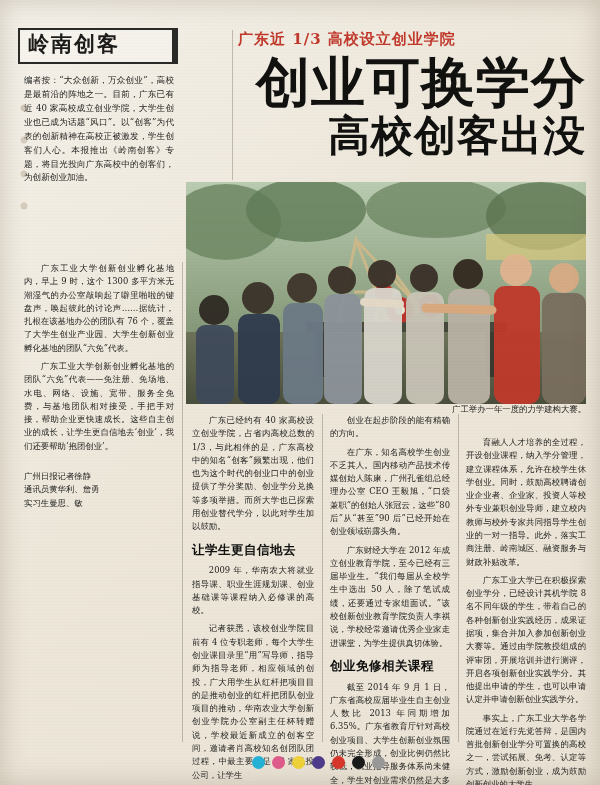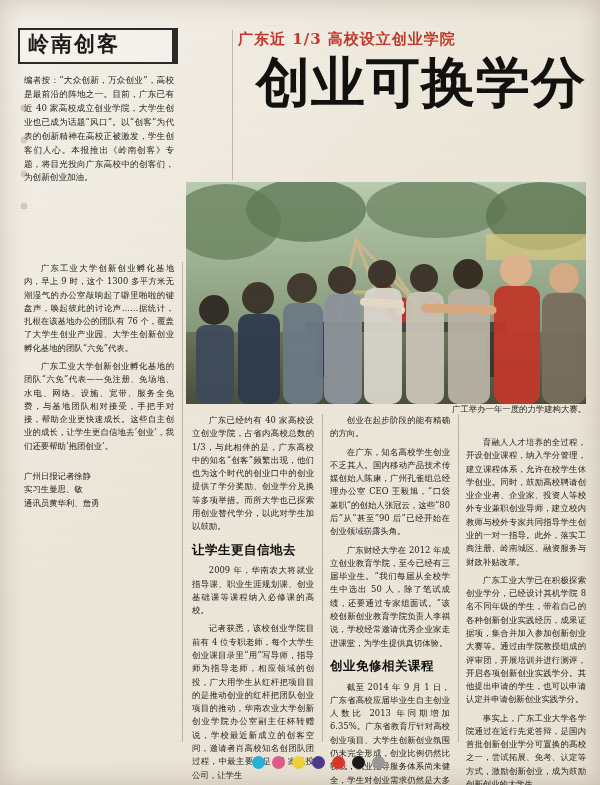--- a/index.html
+++ b/index.html
@@ -186,20 +186,21 @@
 
 <div class="page">
 
   <div class="masthead">
     <span class="masthead-title">岭南创客</span>
   </div>
 
   <div class="kicker" style="color: rgb(192, 57, 43);">广东近 1/3 高校设立创业学院</div>
   <div class="headline">
     <span class="l1">创业可换学分</span>
+    <span class="l2">高校创客出没</span>
   </div>
 
   <div class="lede-box">
     <div class="ornament"></div>
     <div>编者按：“大众创新，万众创业”，高校是最前沿的阵地之一。目前，广东已有近 40 家高校成立创业学院，大学生创业也已成为话题“风口”。以“创客”为代表的创新精神在高校正被激发，学生创客们人心。本报推出《岭南创客》专题，将目光投向广东高校中的创客们，为创新创业加油。</div>
   </div>
 
   <div class="photo">
     <svg width="400" height="222" viewBox="0 0 400 222" xmlns="http://www.w3.org/2000/svg">
       <defs>
@@ -272,22 +273,22 @@
   <div class="vrule" style="left:182px; top:262px; height:480px;"></div>
   <div class="vrule" style="left:322px; top:414px; height:328px;"></div>
   <div class="vrule" style="left:458px; top:414px; height:328px;"></div>
   <div class="vrule" style="left:232px; top:30px; height:150px;"></div>
 
   <div class="col" id="col1">
     <p>广东工业大学创新创业孵化基地内，早上 9 时，这个 1300 多平方米无潮湿气的办公室敲响起了噼里啪啦的键盘声，唤起彼此的讨论声……据统计，扎根在该基地办公的团队有 76 个，覆盖了大学生创业产业园、大学生创新创业孵化基地的团队“六免”代表。</p>
     <p>广东工业大学创新创业孵化基地的团队“六免”代表——免注册、免场地、水电、网络、设施、宽带、服务全免费，与基地团队相对接受，手把手对接，帮助企业更快速成长。这些自主创业的成长，让学生更自信地去‘创业’，我们还要帮助‘抱团创业’。</p>
     <div class="byline">
       <div>广州日报记者徐静</div>
+      <div>通讯员黄华利、詹勇</div>
       <div>实习生曼思、敏</div>
-      <div>通讯员黄华利、詹勇</div>
     </div>
   </div>
 
   <div class="col" id="col2">
     <p>广东已经约有 40 家高校设立创业学院，占省内高校总数的 1/3，与此相伴的是，广东高校中的知名“创客”频繁出现，他们也为这个时代的创业口中的创业提供了学分奖励、创业学分兑换等多项举措。而所大学也已探索用创业替代学分，以此对学生加以鼓励。</p>
     <div class="sub">让学生更自信地去</div>
     <p>2009 年，华南农大将就业指导课、职业生涯规划课、创业基础课等课程纳入必修课的高校。</p>
     <p>记者获悉，该校创业学院目前有 4 位专职老师，每个大学生创业课目录里“用”写导师，指导师为指导老师，相应领域的创投，广大用学生从红杆把项目目的是推动创业的红杆把团队创业项目的推动，华南农业大学创新创业学院办公室副主任杯转赠说，学校最近新成立的创客空间，邀请者肖高校知名创团队团过程，中最主要的是 20 家风投公司，让学生</p>
   </div>
 

